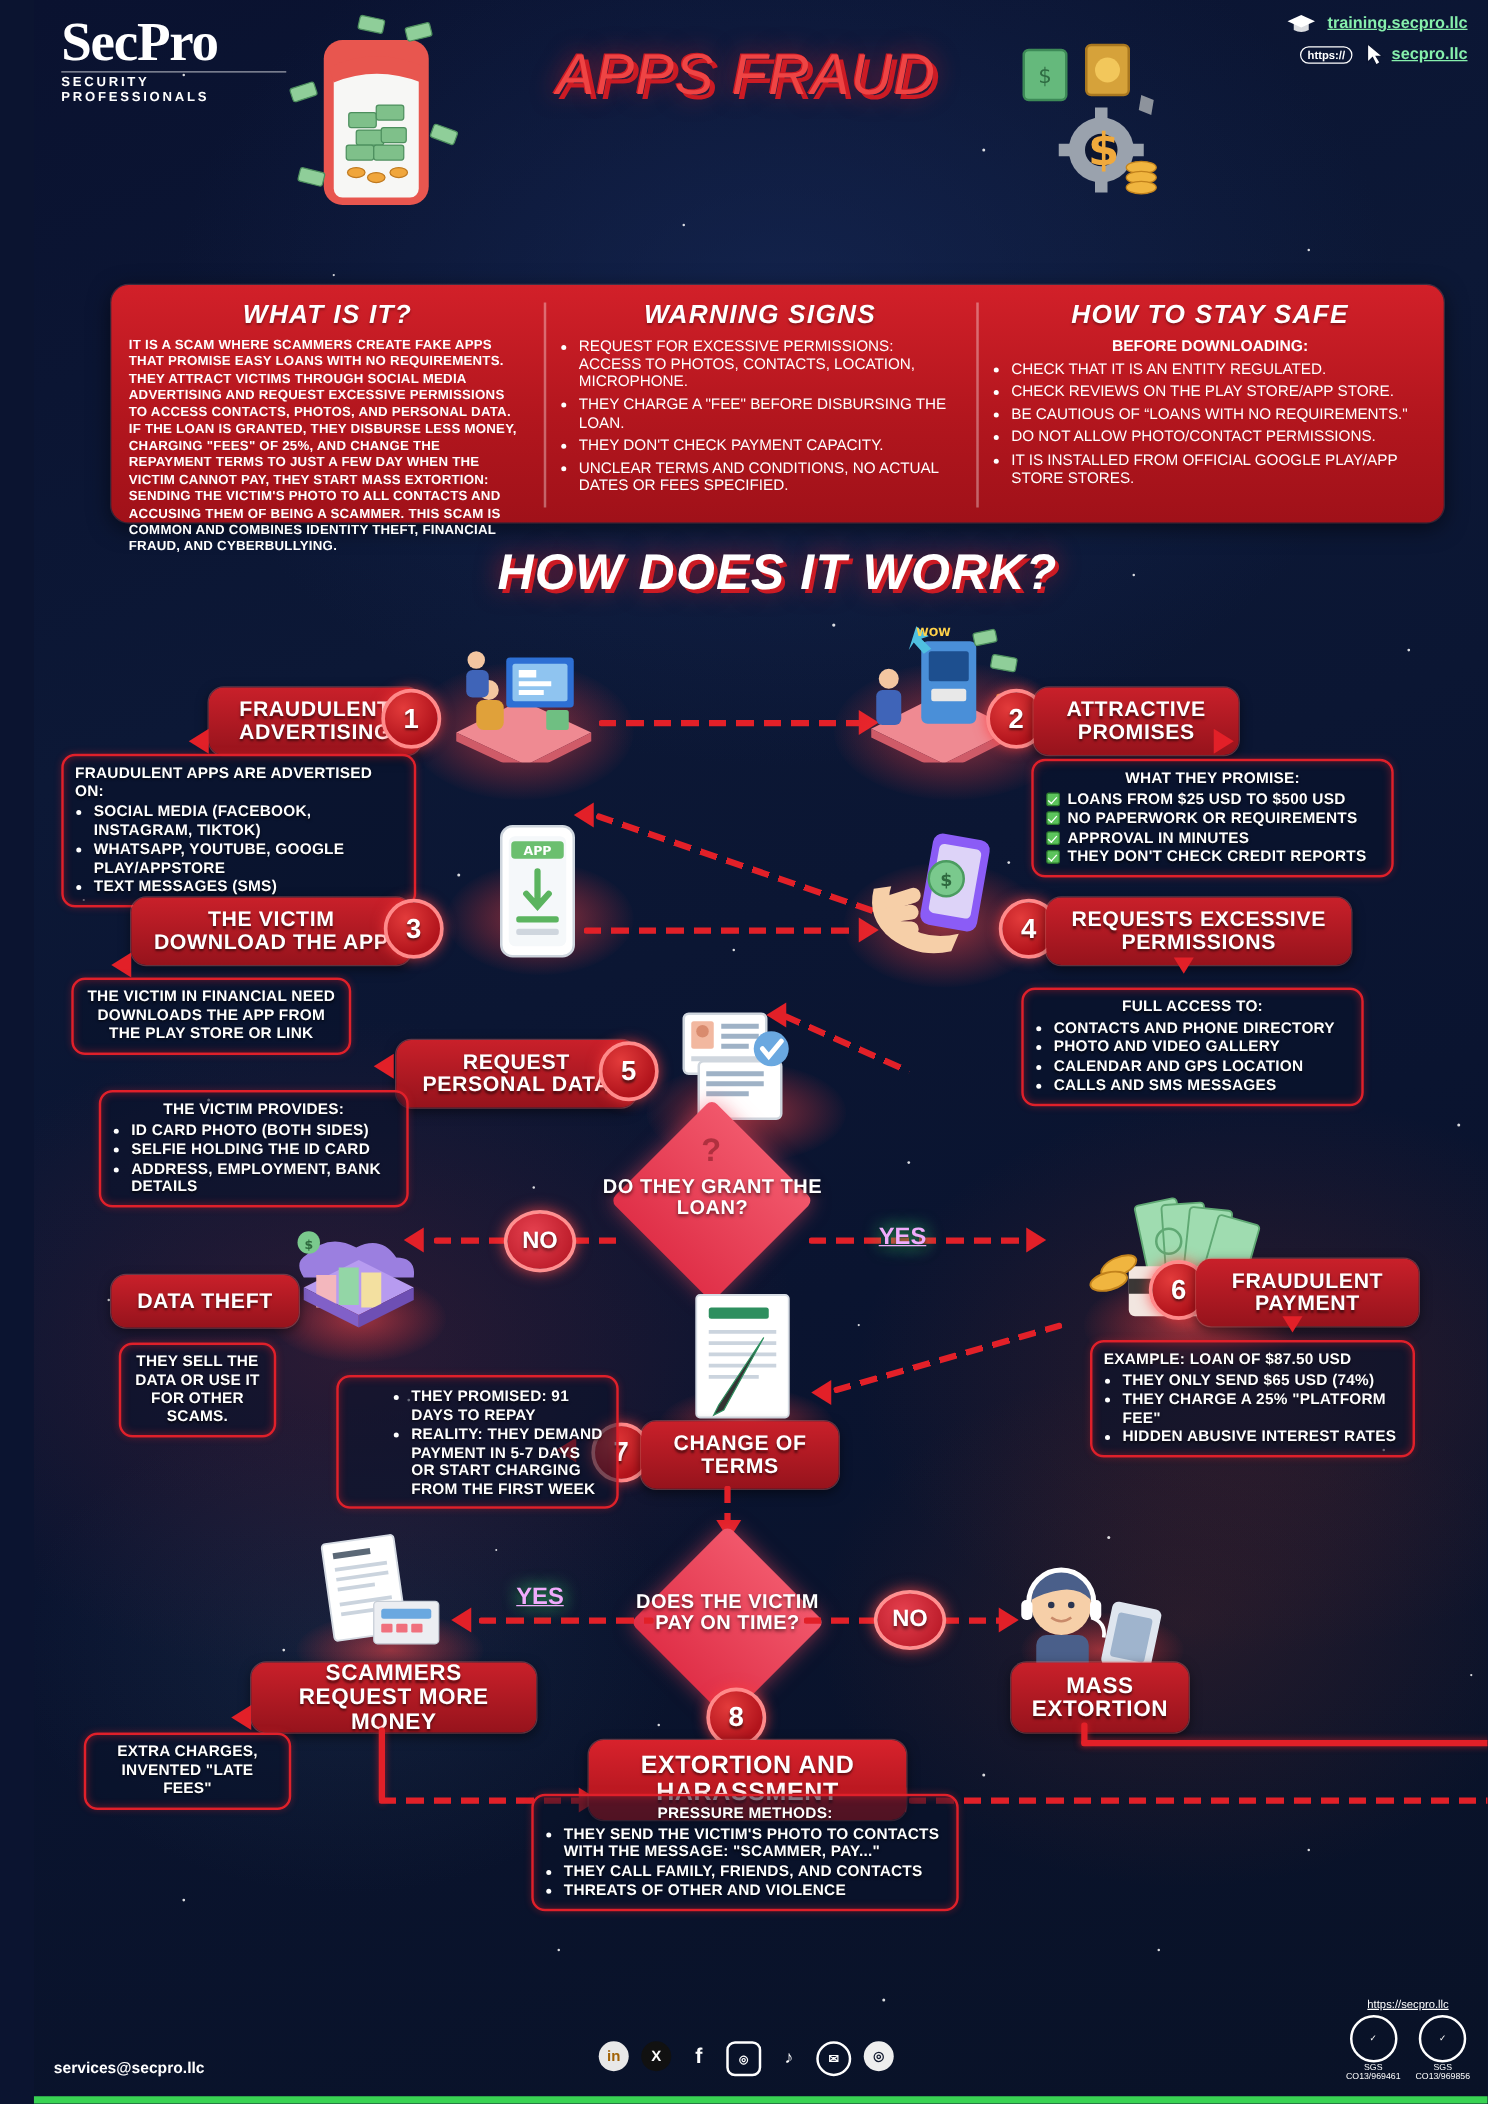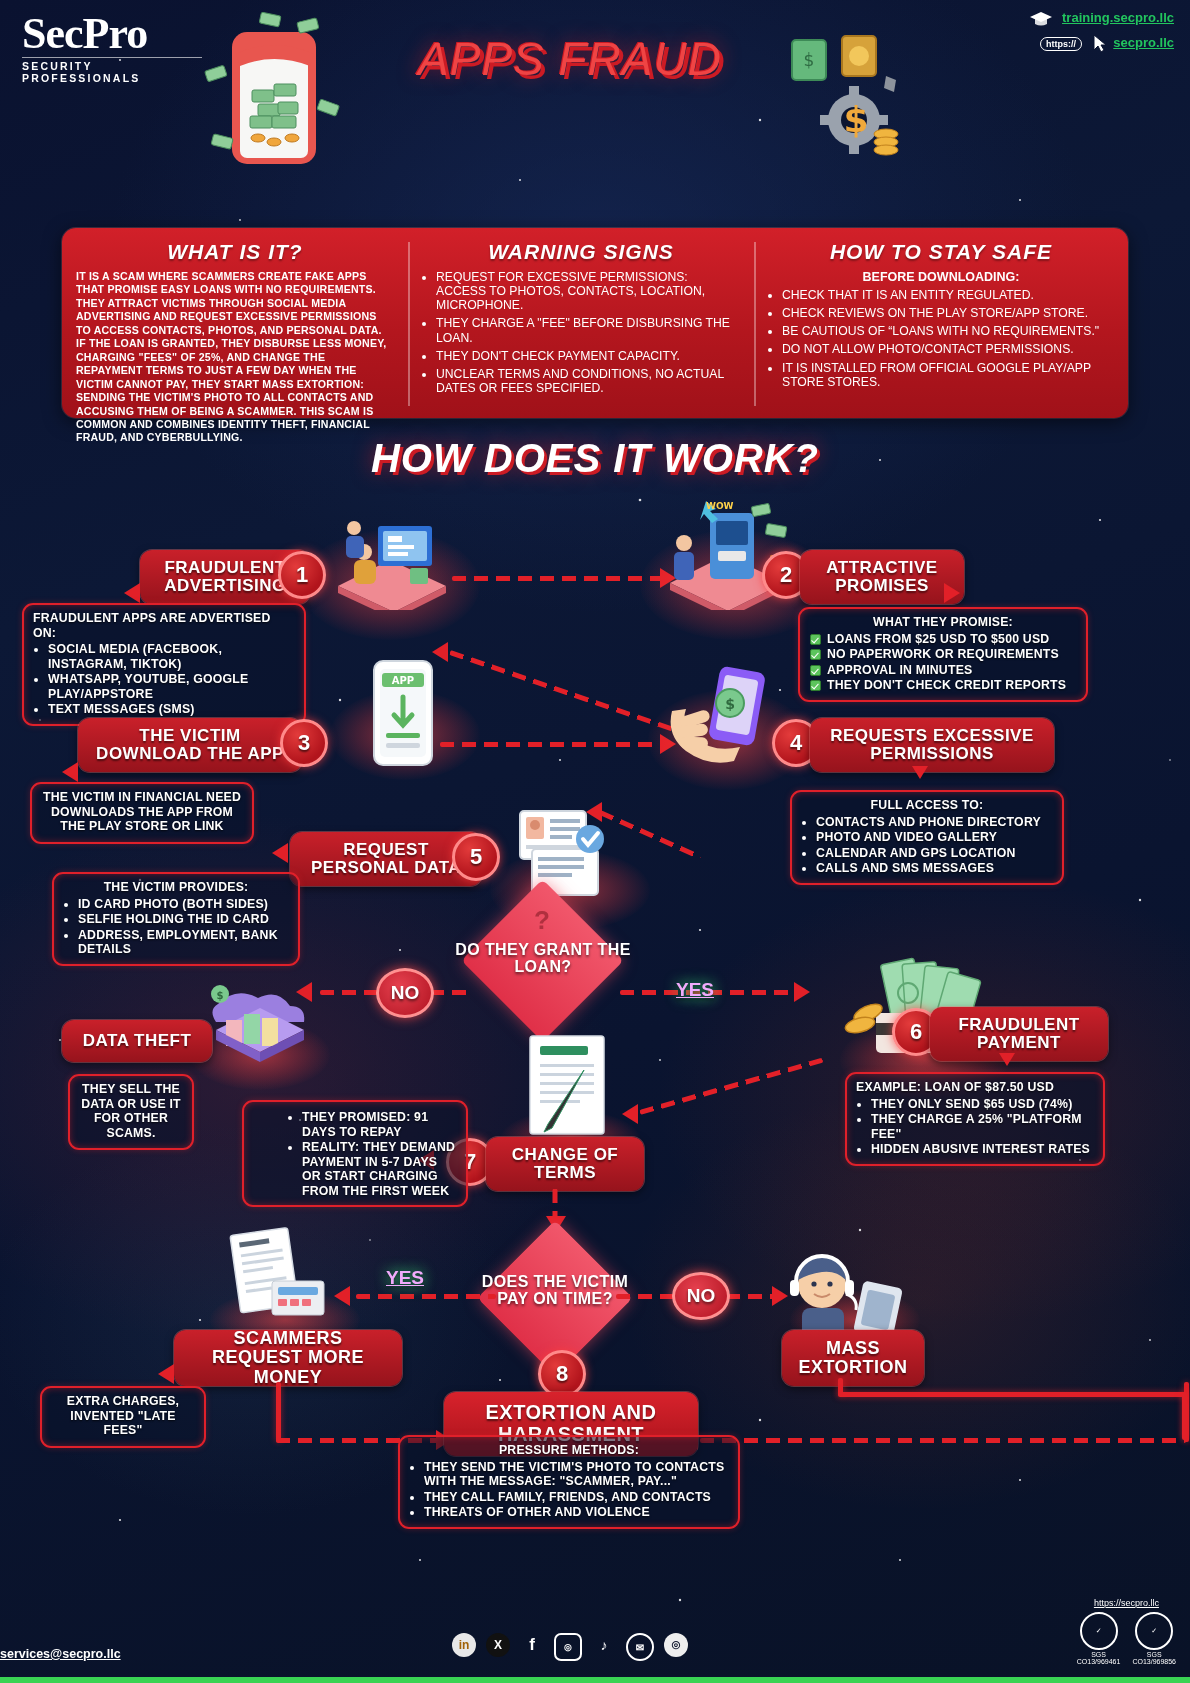--- a/index.html
+++ b/index.html
@@ -2,21 +2,21 @@
 <html><head>
 <meta charset="utf-8">
 <style>
   html,body{margin:0;padding:0;}
   body{
     width:1190px;height:1683px;position:relative;overflow:hidden;
     background:#0b1430;
     font-family:"Liberation Sans", sans-serif;
     color:#fff;
   }
-  #stage{position:absolute;inset:0;overflow:hidden;}
+  #stage{position:absolute;inset:0;overflow:hidden;margin-left:27px;}
   
   .bg{
     position:absolute;inset:0;
     background:
       radial-gradient(ellipse 520px 380px at 250px 1080px, rgba(120,40,60,.30), rgba(0,0,0,0) 70%),
       radial-gradient(ellipse 460px 320px at 980px 1100px, rgba(130,45,40,.28), rgba(0,0,0,0) 70%),
       radial-gradient(ellipse 420px 300px at 920px 1300px, rgba(120,50,40,.25), rgba(0,0,0,0) 70%),
       radial-gradient(ellipse 380px 280px at 250px 1320px, rgba(60,90,120,.18), rgba(0,0,0,0) 70%),
       radial-gradient(ellipse 700px 520px at 600px 250px, rgba(25,45,95,.55), rgba(0,0,0,0) 70%),
       linear-gradient(160deg,#0a1230 0%, #0c1836 30%, #0a1430 60%, #091227 100%);
@@ -78,21 +78,21 @@
     font-size:46px;font-weight:bold;letter-spacing:2px;color:#fff;
     text-shadow:3px 3px 0 #cc1b24, -1px -1px 0 #cc1b24, 0 0 16px rgba(220,30,40,.7);
     font-style:italic;
   }
   .title-l2{
     font-size:46px;font-weight:normal;letter-spacing:1px;color:#ef4444;margin-top:-6px;
     text-shadow:4px 4px 0 #cc1b24, -1px -1px 0 #cc1b24, 0 0 20px rgba(220,30,40,.75);
     font-style:italic;white-space:nowrap;
   }
   .hdr-links{right:16px;top:10px;text-align:right;font-size:13px;font-weight:bold;}
-  .hdr-links a,.hdr-links span.lnk{color:#22c55e;text-decoration:underline;}
+  .hdr-links a,.hdr-links span.lnk{color:#86efac;text-decoration:underline;}
   .pillbox{
     display:inline-block;border:1.5px solid #fff;border-radius:10px;
     font-size:9px;padding:1px 5px;margin-right:6px;vertical-align:middle;
   }
   
   .panel{
     left:62px;top:228px;width:1066px;height:190px;
     background:linear-gradient(180deg,#d22029 0%,#b3161e 55%,#a01119 100%);
     border-radius:14px;
     box-shadow:0 4px 18px rgba(0,0,0,.55), 0 0 0 1px rgba(255,140,140,.25);
@@ -148,21 +148,21 @@
   .yn.no{background:radial-gradient(circle at 40% 35%,#e6414f,#b01220);
          border:3px solid #ff9090;box-shadow:0 0 12px rgba(255,70,70,.8);}
   .yn.yes{color:#f0abfc;text-shadow:0 0 14px rgba(70,255,130,.95),0 2px 3px rgba(0,0,0,.6);text-decoration:underline;}
   
   .ill{position:absolute;}
   .glow-ring{
     position:absolute;border-radius:50%;
     background:radial-gradient(ellipse at center, rgba(255,70,70,.55) 0%, rgba(255,60,60,.22) 45%, rgba(255,60,60,0) 72%);
   }
   
-  .footer-mail{left:0;bottom:22px;font-size:12.5px;font-weight:bold;text-decoration:underline;}
+  .footer-mail{left:16px;bottom:22px;font-size:12.5px;font-weight:bold;}
   .social{left:452px;bottom:22px;display:flex;gap:10px;}
   .soc{width:24px;height:24px;border-radius:50%;background:#e8e8e8;color:#a16207;
        display:flex;align-items:center;justify-content:center;font-size:12px;font-weight:bold;}
   .cert{right:14px;bottom:18px;text-align:center;}
   .cert .u{font-size:9px;text-decoration:underline;margin-bottom:4px;}
   .cert .row{display:flex;gap:12px;}
   .cert .badge{font-size:7px;text-align:center;}
   .cert .ring{width:34px;height:34px;border:2.5px solid #fff;border-radius:50%;
               display:flex;align-items:center;justify-content:center;margin:0 auto 1px;}
   .bottombar{position:absolute;left:0;bottom:0;width:1190px;height:6px;background:#39d353;}

